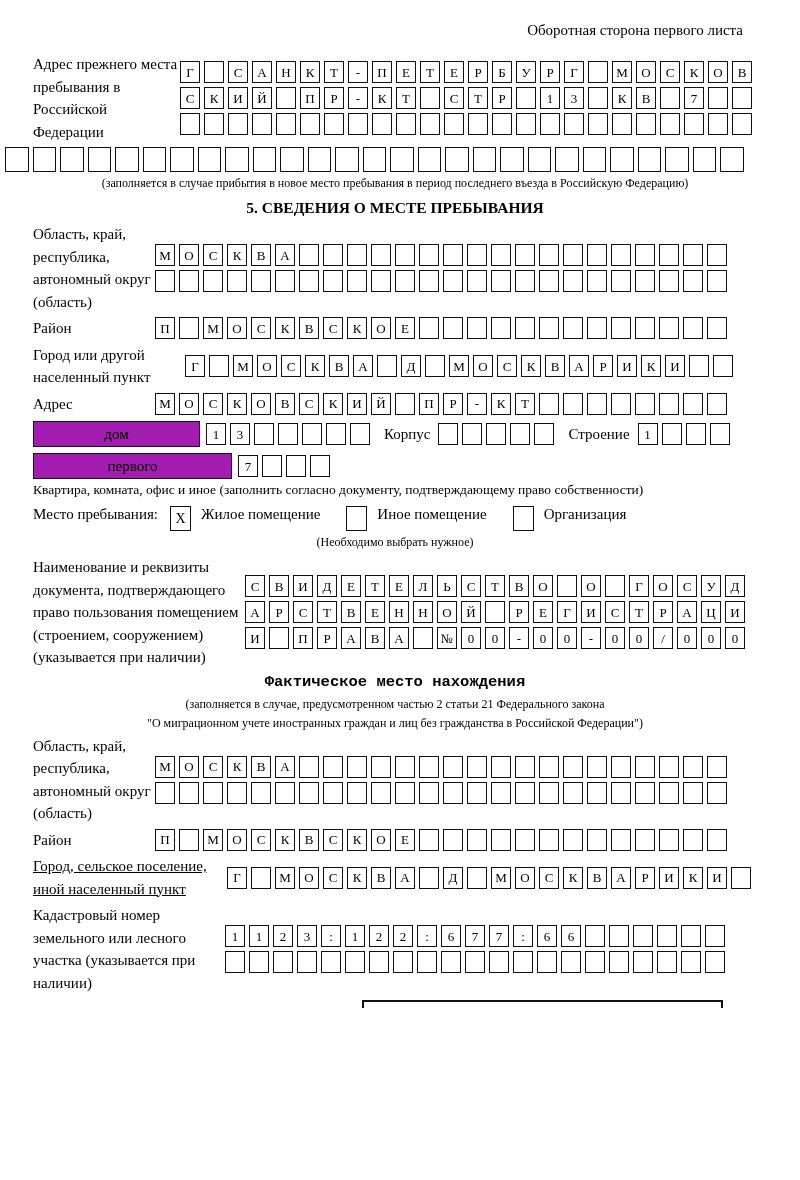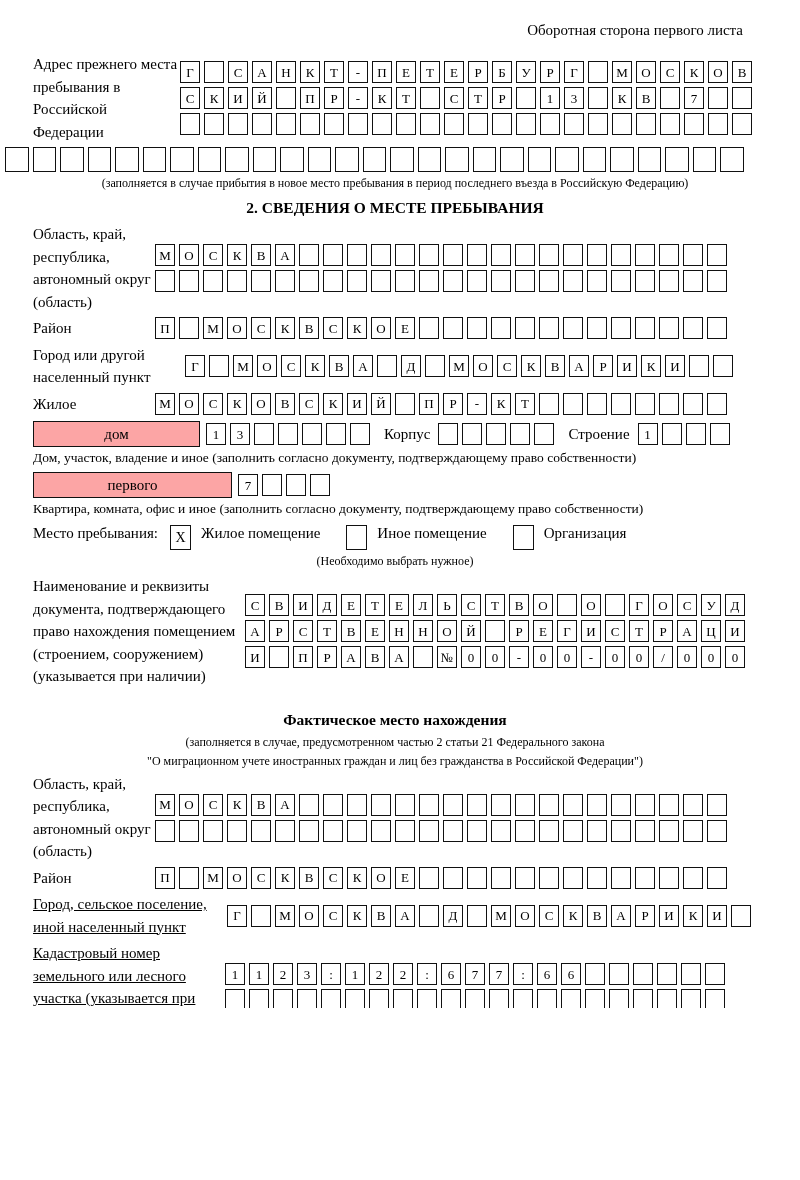--- a/index.html
+++ b/index.html
@@ -6,50 +6,50 @@
   body{width:800px;height:1180px;font-family:"Liberation Serif","DejaVu Serif",serif;}
   .page{position:relative;width:800px;height:1008px;overflow:hidden;box-sizing:border-box;padding:20px 43px 0 33px;}
   .hdr{ text-align:right;font-size:15px;margin:2px 14px 14px 0;}
 
   .frow{display:flex;align-items:center;}
   .flabel{font-size:15px;line-height:1.5;}
   .w147{flex:0 0 147px;width:147px;}
   .w122{flex:0 0 122px;width:122px;}
   .w152{flex:0 0 152px;width:152px;}
   .w194{flex:0 0 194px;width:194px;text-decoration:underline;}
-  .w192{flex:0 0 192px;width:192px;text-decoration:underline;}
+  .w192{flex:0 0 192px;width:192px;}
   .w212{flex:0 0 212px;width:212px;}
 
   .rows{display:flex;flex-direction:column;gap:4px;}
   .cellrow{display:flex;gap:4px;}
   .cell{box-sizing:border-box;flex:0 0 20px;width:20px;height:22px;border:1.5px solid #111;
         display:inline-flex;align-items:center;justify-content:center;
         font-size:13px;line-height:1;background:#fff;}
   .wide .cell{flex-basis:23.5px;width:23.5px;height:25px;}
   .fullrow{margin-left:-28px;margin-top:4px;}
 
   .caption{font-size:13.5px;margin:3px 0 5px 0;}
   .center-note{text-align:center;font-size:12px;margin:4px 0;}
   .sec-title{text-align:center;font-size:15.5px;font-weight:bold;margin:8px 0 6px 0;}
 
   .house-row{display:flex;align-items:center;margin-top:6px;}
-  .boxlabel{box-sizing:border-box;border:1.5px solid #111;height:26px;display:flex;align-items:center;justify-content:center;font-size:15px;background:#fca5a5;}
+  .boxlabel{box-sizing:border-box;border:1.5px solid #111;height:26px;display:flex;align-items:center;justify-content:center;font-size:15px;background:#a21caf;}
   .dom-box{width:167px;margin-right:6px;}
   .kv-box{width:199px;margin-right:6px;}
   .house-row .cellrow{gap:4px;}
   .inline-lbl{font-size:15px;margin:0 8px 0 14px;white-space:nowrap;}
 
   .stay-row{display:flex;align-items:flex-start;font-size:15px;margin-top:8px;}
   .checkcell{box-sizing:border-box;width:21px;height:25px;border:1.5px solid #111;display:inline-flex;
              align-items:center;justify-content:center;font-size:14px;margin-right:10px;}
   .stay-row .opt{margin-right:26px;}
   .stay-row .lead{margin-right:12px;}
 
   .stamp-box{box-sizing:border-box;margin-left:329px;margin-top:6px;width:361px;height:176px;border:2px solid #111;background:#fff;}
-  .mt4{margin-top:4px;} .mt6{margin-top:6px;} .mt8{margin-top:23px;}
+  .mt4{margin-top:4px;} .mt6{margin-top:6px;} .mt8{margin-top:4px;font-family:Liberation Mono, monospace;}
 </style>
 </head>
 <body>
 
 <div class="page">
 
   <div class="hdr">Оборотная сторона первого листа</div>
 
   <div class="frow">
     <div class="flabel w147">Адрес прежнего места пребывания в Российской Федерации</div>
@@ -158,21 +158,21 @@
       <span class="cell"></span>
       <span class="cell"></span>
       <span class="cell"></span>
       <span class="cell"></span>
       <span class="cell"></span>
       <span class="cell"></span>
       <span class="cell"></span>
     </div>
   <div class="center-note">(заполняется в случае прибытия в новое место пребывания в период последнего въезда в Российскую Федерацию)</div>
 
-  <div class="sec-title">2. СВЕДЕНИЯ О МЕСТЕ ПРЕБЫВАНИЯ</div>
+  <div class="sec-title">5. СВЕДЕНИЯ О МЕСТЕ ПРЕБЫВАНИЯ</div>
 
   <div class="frow">
     <div class="flabel w122">Область, край, республика, автономный округ (область)</div>
     <div class="rows">
       <div class="cellrow">
           <span class="cell">М</span>
           <span class="cell">О</span>
           <span class="cell">С</span>
           <span class="cell">К</span>
           <span class="cell">В</span>
@@ -278,21 +278,21 @@
         <span class="cell">Р</span>
         <span class="cell">И</span>
         <span class="cell">К</span>
         <span class="cell">И</span>
         <span class="cell"></span>
         <span class="cell"></span>
       </div>
   </div>
 
   <div class="frow mt4">
-    <div class="flabel w122">Жилое</div>
+    <div class="flabel w122">Адрес</div>
     <div class="cellrow">
         <span class="cell">М</span>
         <span class="cell">О</span>
         <span class="cell">С</span>
         <span class="cell">К</span>
         <span class="cell">О</span>
         <span class="cell">В</span>
         <span class="cell">С</span>
         <span class="cell">К</span>
         <span class="cell">И</span>
@@ -334,21 +334,20 @@
         <span class="cell"></span>
       </div>
     <span class="inline-lbl">Строение</span>
     <div class="cellrow">
         <span class="cell">1</span>
         <span class="cell"></span>
         <span class="cell"></span>
         <span class="cell"></span>
       </div>
   </div>
-  <div class="caption">Дом, участок, владение и иное (заполнить согласно документу, подтверждающему право собственности)</div>
 
   <div class="house-row">
     <div class="boxlabel kv-box">первого</div>
     <div class="cellrow">
         <span class="cell">7</span>
         <span class="cell"></span>
         <span class="cell"></span>
         <span class="cell"></span>
       </div>
   </div>
@@ -359,21 +358,21 @@
     <span class="checkcell">X</span>
     <span class="opt">Жилое помещение</span>
     <span class="checkcell"></span>
     <span class="opt">Иное помещение</span>
     <span class="checkcell"></span>
     <span class="opt">Организация</span>
   </div>
   <div class="center-note">(Необходимо выбрать нужное)</div>
 
   <div class="frow mt6">
-    <div class="flabel w212">Наименование и реквизиты документа, подтверждающего право нахождения помещением (строением, сооружением) (указывается при наличии)</div>
+    <div class="flabel w212">Наименование и реквизиты документа, подтверждающего право пользования помещением (строением, сооружением) (указывается при наличии)</div>
     <div class="rows">
       <div class="cellrow">
           <span class="cell">С</span>
           <span class="cell">В</span>
           <span class="cell">И</span>
           <span class="cell">Д</span>
           <span class="cell">Е</span>
           <span class="cell">Т</span>
           <span class="cell">Е</span>
           <span class="cell">Л</span>

